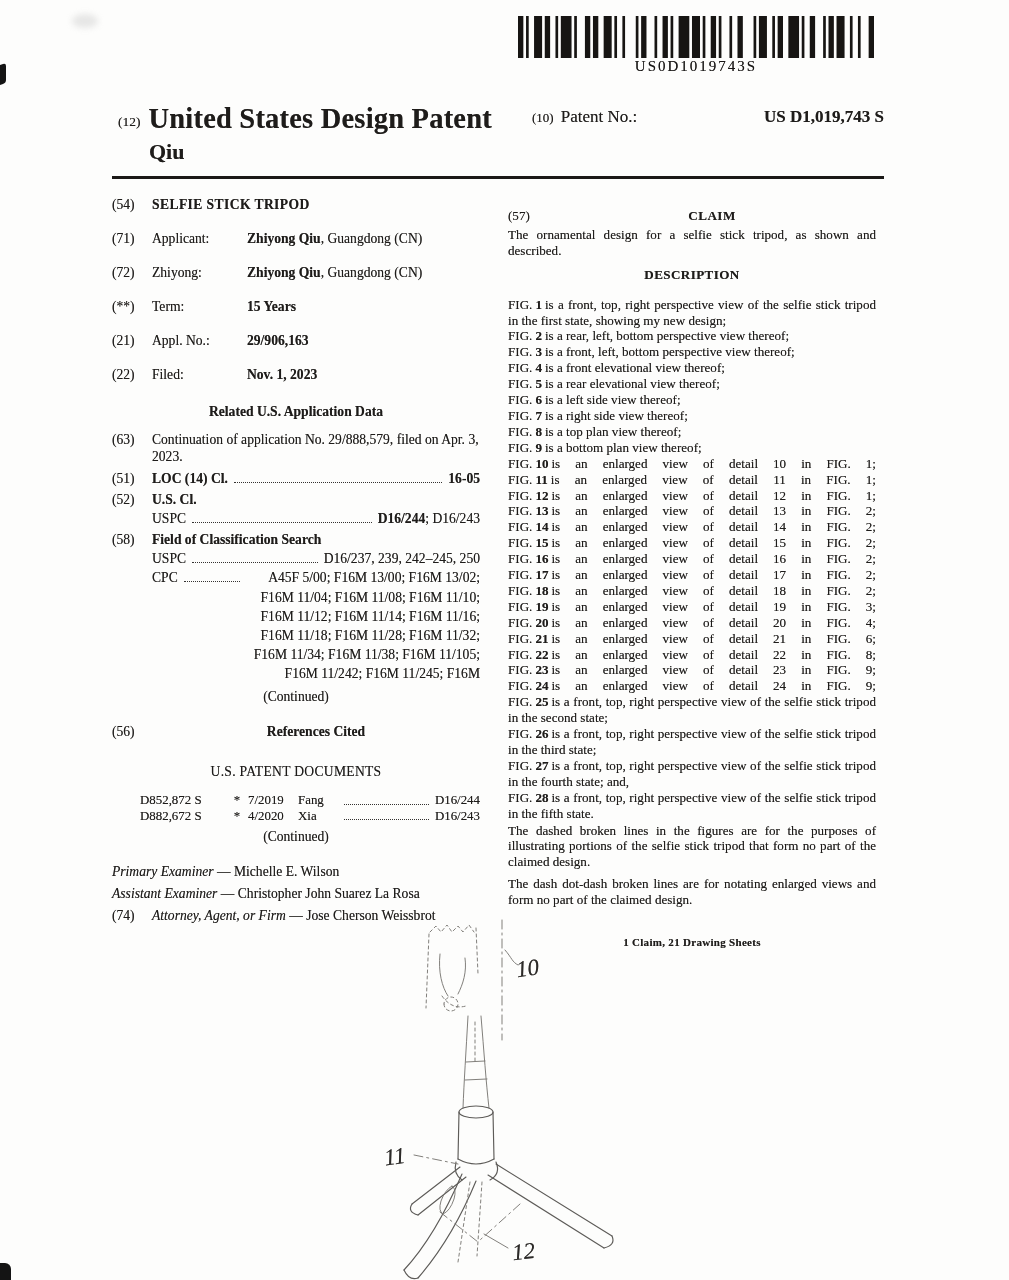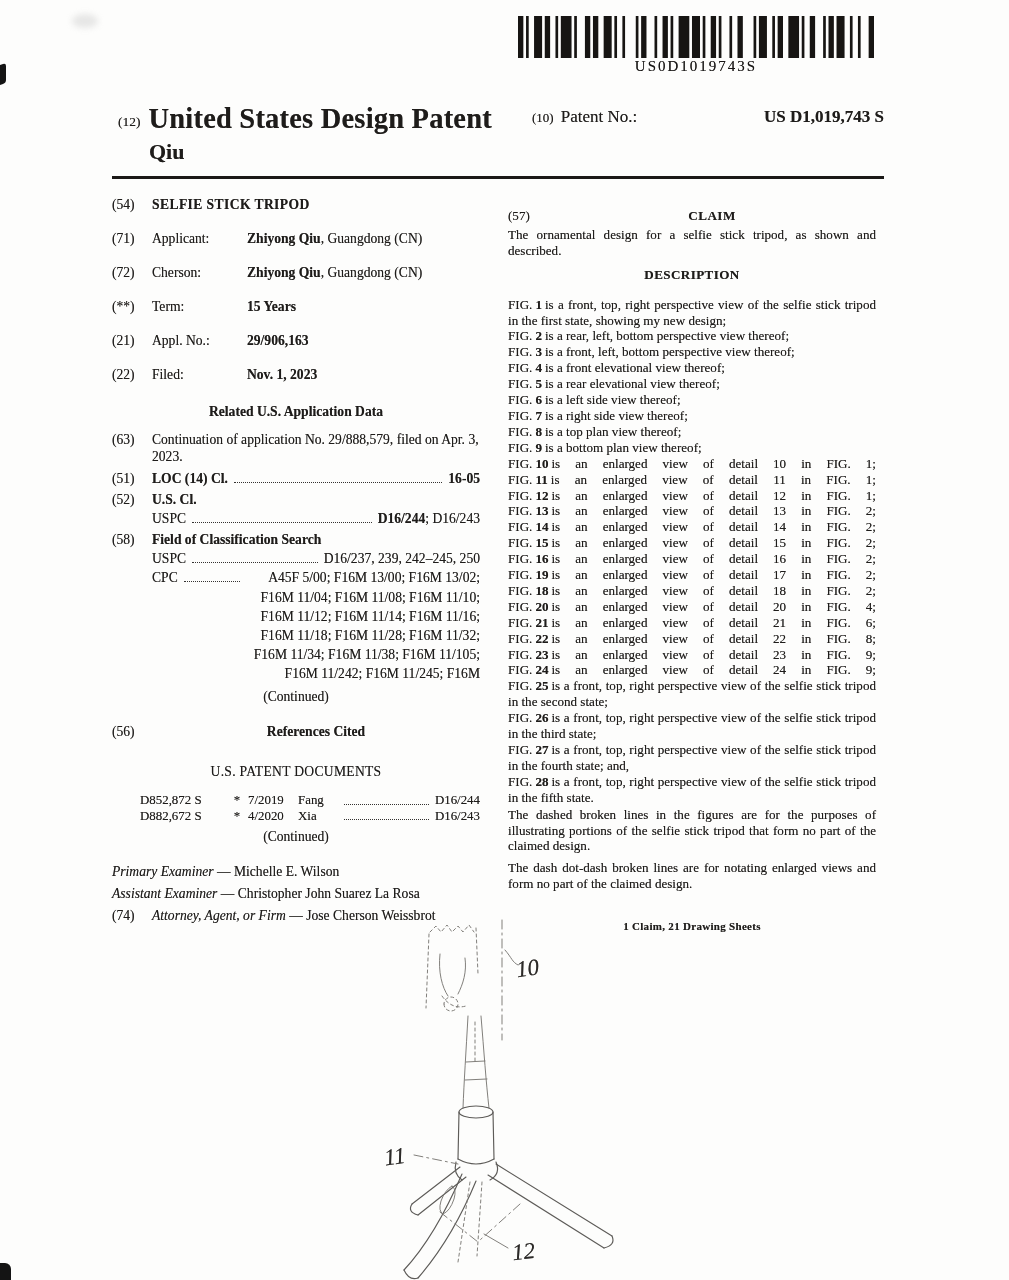--- a/index.html
+++ b/index.html
@@ -165,21 +165,21 @@
       <span class="num">(54)</span>
       <span class="invention-title">SELFIE STICK TRIPOD</span>
     </div>
     <div class="entry">
       <span class="num">(71)</span>
       <span class="lbl">Applicant:</span>
       <span><b>Zhiyong Qiu</b><span>, Guangdong (CN)</span></span>
     </div>
     <div class="entry">
       <span class="num">(72)</span>
-      <span class="lbl">Cherson:</span>
+      <span class="lbl">Zhiyong:</span>
       <span><b>Zhiyong Qiu</b><span>, Guangdong (CN)</span></span>
     </div>
     <div class="entry">
       <span class="num">(**)</span>
       <span class="lbl">Term:</span>
       <b>15 Years</b>
     </div>
     <div class="entry">
       <span class="num">(21)</span>
       <span class="lbl">Appl. No.:</span>
@@ -312,24 +312,25 @@
         <div class="fig-line fill"><span>FIG.</span><b>12</b><span>is an enlarged view of detail 12 in FIG. 1;</span></div>
 
         <div class="fig-line fill"><span>FIG.</span><b>13</b><span>is an enlarged view of detail 13 in FIG. 2;</span></div>
 
         <div class="fig-line fill"><span>FIG.</span><b>14</b><span>is an enlarged view of detail 14 in FIG. 2;</span></div>
 
         <div class="fig-line fill"><span>FIG.</span><b>15</b><span>is an enlarged view of detail 15 in FIG. 2;</span></div>
 
         <div class="fig-line fill"><span>FIG.</span><b>16</b><span>is an enlarged view of detail 16 in FIG. 2;</span></div>
 
-        <div class="fig-line fill"><span>FIG.</span><b>19</b><span>is an enlarged view of detail 17 in FIG. 2;</span></div>
+        <div class="fig-line fill"><span>FIG.</span><b>17</b><span>is an enlarged view of detail 17 in FIG. 2;</span></div>
 
         <div class="fig-line fill"><span>FIG.</span><b>18</b><span>is an enlarged view of detail 18 in FIG. 2;</span></div>
 
+        <div class="fig-line fill"><span>FIG.</span><b>19</b><span>is an enlarged view of detail 19 in FIG. 3;</span></div>
 
         <div class="fig-line fill"><span>FIG.</span><b>20</b><span>is an enlarged view of detail 20 in FIG. 4;</span></div>
 
         <div class="fig-line fill"><span>FIG.</span><b>21</b><span>is an enlarged view of detail 21 in FIG. 6;</span></div>
 
         <div class="fig-line fill"><span>FIG.</span><b>22</b><span>is an enlarged view of detail 22 in FIG. 8;</span></div>
 
         <div class="fig-line fill"><span>FIG.</span><b>23</b><span>is an enlarged view of detail 23 in FIG. 9;</span></div>
 
         <div class="fig-line fill"><span>FIG.</span><b>24</b><span>is an enlarged view of detail 24 in FIG. 9;</span></div>

